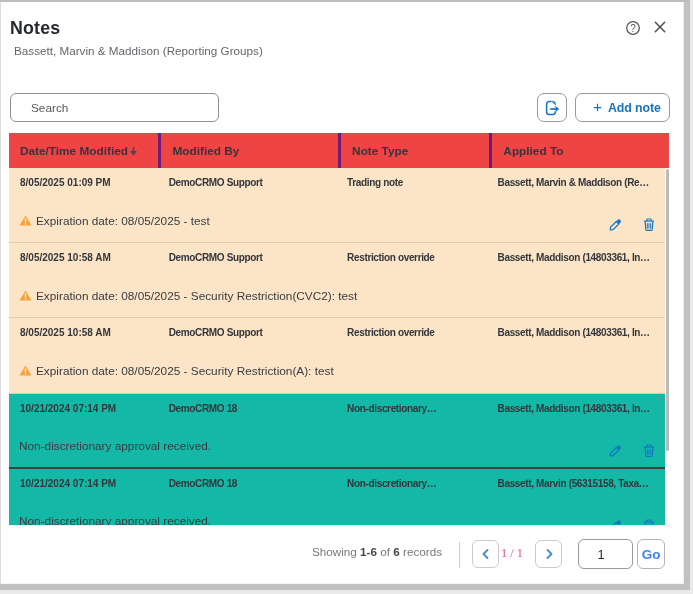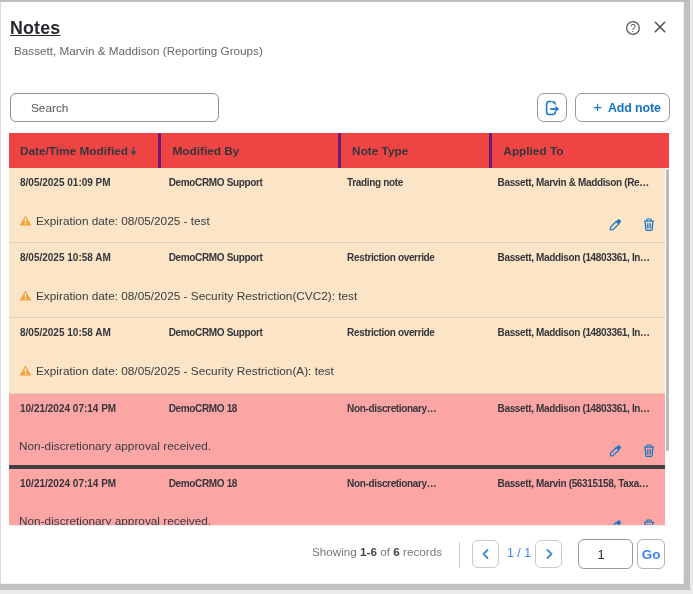--- a/index.html
+++ b/index.html
@@ -8,53 +8,53 @@
 .modal { position:absolute; left:0; top:0; width:693px; height:594px; background:#fff; }
 .eb { position:absolute; z-index:40; }
 .e-top { left:0; top:0; width:690px; height:2px; background:#bcbcbc; }
 .e-right { left:684px; top:2px; width:6px; height:588px; background:#c1c1c1; }
 .e-bottom { left:0; top:584px; width:684px; height:6px; background:#c1c1c1; }
 .e-rfade { left:690px; top:0; width:3px; height:594px; background:#eaeaea; }
 .e-bfade { left:0; top:590px; width:690px; height:4px; background:#eaeaea; }
 .e-left { left:0; top:2px; width:1px; height:582px; background:#dcdcdc; }
 .e-rline { left:683px; top:2px; width:1px; height:582px; background:#efefef; }
 .e-bline { left:1px; top:583px; width:682px; height:1px; background:#f4f4f4; }
-.title { position:absolute; left:10px; top:18px; font-size:17.8px; font-weight:bold; color:#26292e; letter-spacing:.2px;text-decoration:underline;}
+.title { position:absolute; left:10px; top:18px; font-size:17.8px; font-weight:bold; color:#26292e; letter-spacing:.2px;}
 .subtitle { position:absolute; left:14px; top:44px; font-size:11.7px; color:#63666b; }
 .help { position:absolute; left:625px; top:20px; }
 .closex { position:absolute; left:653px; top:20px; }
 .search { position:absolute; left:10px; top:93px; width:209px; height:29px; border:1px solid #8f9194; border-radius:6px; font-size:11.8px; color:#55585c; padding-top:1px; padding-left:20px; display:flex; align-items:center; }
 .btn { position:absolute; border:1px solid #97999c; border-radius:7px; background:#fff; display:flex; align-items:center; justify-content:center; }
 .exportbtn { left:537px; top:93px; width:30px; height:29px; }
 .addbtn { left:575px; top:93px; width:95px; height:29px; color:#1474c4; font-weight:bold; font-size:12.4px; letter-spacing:-0.1px; justify-content:flex-start; padding-left:17px; }
 .addbtn .plus { font-weight:normal; font-size:15.5px; margin-right:6px; margin-top:-2px; }
 
 .thead { position:absolute; left:9px; top:133px; width:660px; height:35px; background:#ef4444; display:flex; font-size:11.8px; font-weight:bold; color:#33363b; }
 .thead .c { padding:11px 0 0 11px; height:100%; }
 .thead .c + .c { border-left:3px solid #701a75; }
 .c1 { width:159px; } .c2 { width:191px; } .c3 { width:119px; } .c4 { width:191px;margin-left:39px; }
 .viewport { position:absolute; left:9px; top:168px; width:660px; height:358px; overflow:hidden; border-bottom:1px solid #ededed; }
 .row { position:relative; width:656px; height:75.2px; }
 .row.orange { background:#fce4c6; border-bottom:1px solid #ddcdb3; }
-.row.white { background:#fca5a5; border-bottom:4px solid #404040; }
+.row.white { background:#14b8a6; border-bottom:2px solid #404040; }
 .l1 { position:absolute; left:0; top:9px; width:100%; display:flex; font-size:10px; font-weight:bold; color:#33363b;align-items:center; }
 .l1 .c2,.l1 .c3,.l1 .c4 { letter-spacing:-0.35px; }
 .l1 .c { padding-left:11px; white-space:nowrap; overflow:hidden; }
 .l2 { position:absolute; left:10px; top:45.5px; font-size:11.8px; color:#383c42; white-space:nowrap; display:flex; align-items:center; }
 .warn { width:13px; height:11px; margin-right:4px; }
 .icons { position:absolute; right:10px; top:50px; display:flex; gap:21px; }
 .sbar { position:absolute; left:665.5px; top:169px; width:3.5px; height:282px; background:#bababa; border-radius:2px; }
 
 .footer { position:absolute; left:16px; top:526px; width:683px; height:58px; background:#fff; }
 .showing { position:absolute; left:296px; top:19px; font-size:11.7px; color:#75787c; }
 .showing b { color:#44474c; font-weight:bold; }
 .vsep { position:absolute; left:443px; top:16px; width:1px; height:26px; background:#ccc; }
 .pgbtn { position:absolute; top:14px; width:27px; height:28px; border:1px solid #c9cacb; border-radius:6px; background:#fff; display:flex; align-items:center; justify-content:center; }
 .pg1 { left:456px; } .pg2 { left:519px; }
-.pcount { position:absolute; left:485px; top:20px; width:30px; text-align:right; font-size:12.3px; color:#3b82f6; }
+.pcount { position:absolute; left:485px; top:20px; width:30px; text-align:left; font-size:12.3px; color:#ec4899;font-family:Liberation Serif, serif; }
 .goinput { position:absolute; left:562px; top:13px; width:55px; height:30px; border:1px solid #97999c; border-radius:6px; font-size:12.8px; color:#26292e; display:flex; align-items:center; justify-content:center; padding-right:9px; }
 .gobtn { position:absolute; left:621px; top:13px; width:28px; height:30px; border:1px solid #b3b4b6; border-radius:6px; background:#fff; color:#3b82f6; font-weight:bold; font-size:13.5px; display:flex; align-items:center; justify-content:center; }
 </style>
 </head>
 <body>
 <div class="modal">
 <div class="eb e-top"></div>
     <div class="eb e-right"></div>
     <div class="eb e-bottom"></div>
 <div class="eb e-rfade"></div>

